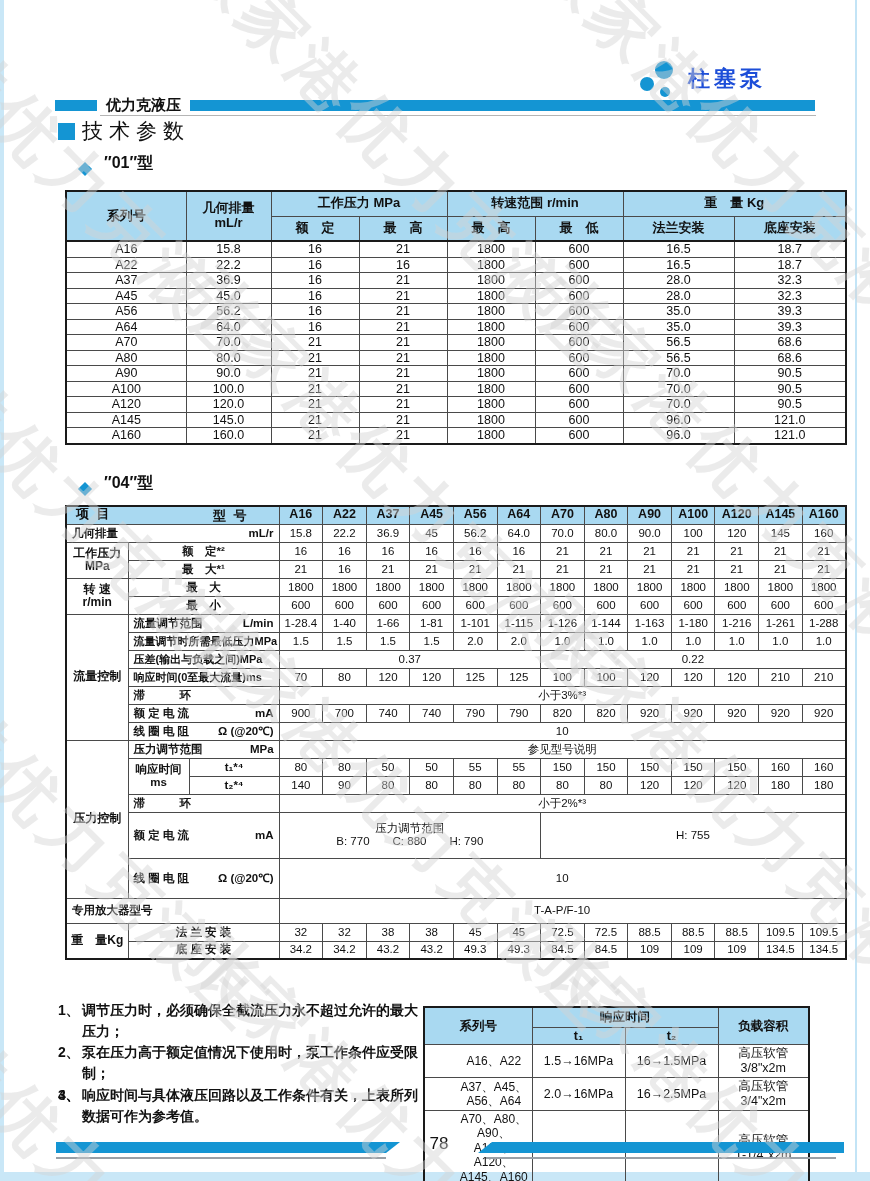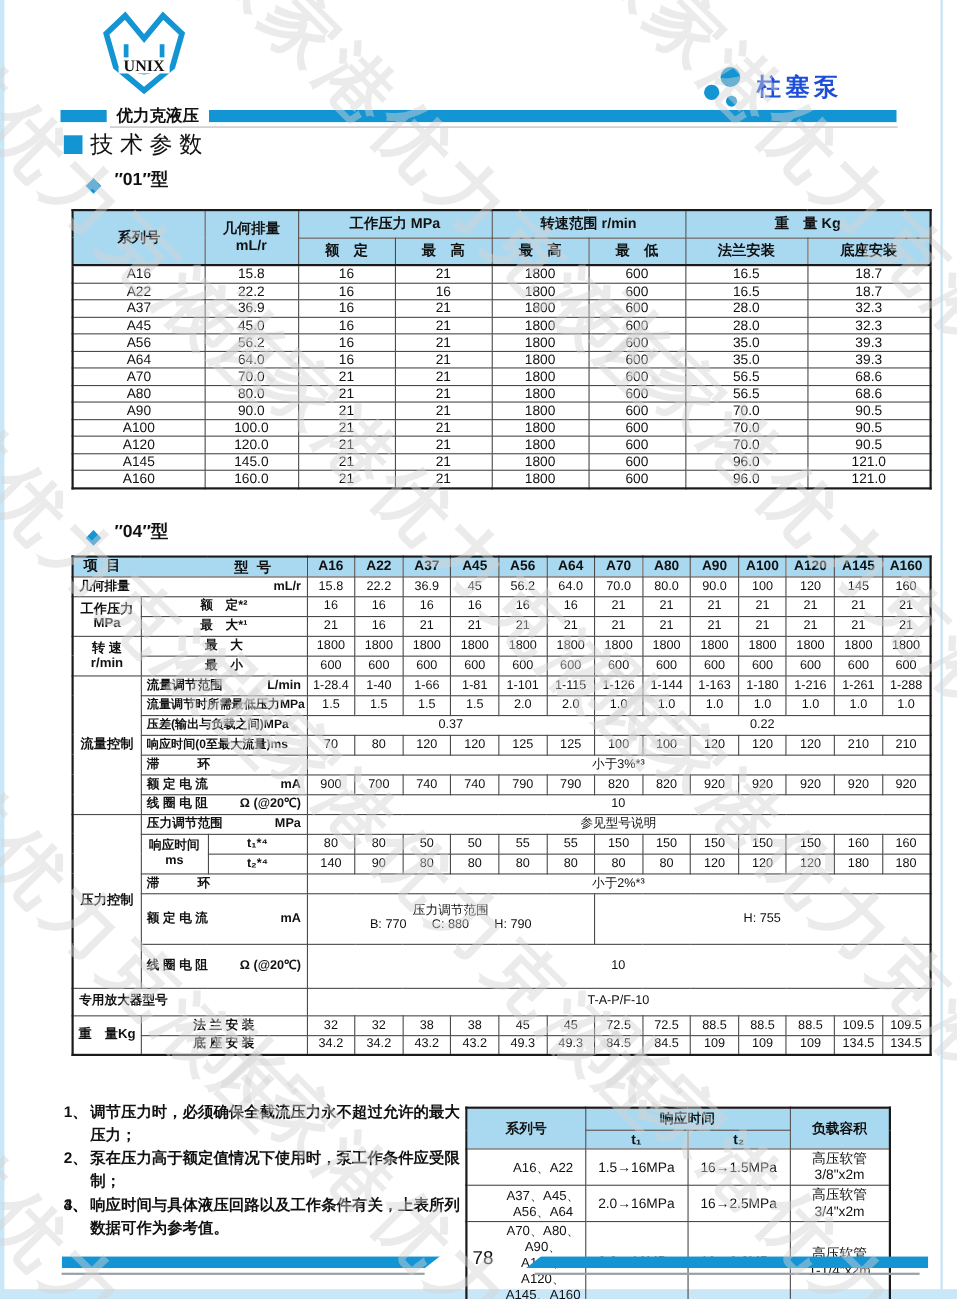--- a/index.html
+++ b/index.html
@@ -90,28 +90,20 @@
       transform:rotate(45deg);transform-origin:left top;letter-spacing:6px;}
 </style>
 </head>
 <body>
 
 <div class="page">
   <div class="edge-left"></div>
   <div class="edge-right"></div>
   <div class="edge-bottom"></div>
 
-  <div class="logo">
-    <svg width="86" height="84" viewBox="0 0 100 96">
-      <path d="M50 34 L30 10 L10 29 L20 64 L50 89 L80 64 L90 29 L70 10 Z" fill="#ffffff" stroke="#1495d3" stroke-width="6" stroke-linejoin="miter"></path>
-      <path d="M31 40 L31 60 Q50 79 69 60 L69 40" fill="none" stroke="#1495d3" stroke-width="5"></path>
-      <rect x="23" y="54" width="54" height="17" fill="#ffffff"></rect>
-      <text x="50" y="68" text-anchor="middle" font-family="Liberation Serif, serif" font-size="17" font-weight="bold" fill="#111">UNIX</text>
-    </svg>
-  </div>
 
   <div class="title-row">
     <svg width="42" height="42" viewBox="0 0 42 42">
       <circle cx="26" cy="12" r="9" fill="#1495d3"></circle>
       <circle cx="9" cy="26" r="7" fill="#1495d3"></circle>
       <circle cx="27" cy="34" r="5" fill="#1495d3"></circle>
     </svg>
     <span class="product-title">柱塞泵</span>
   </div>
 

